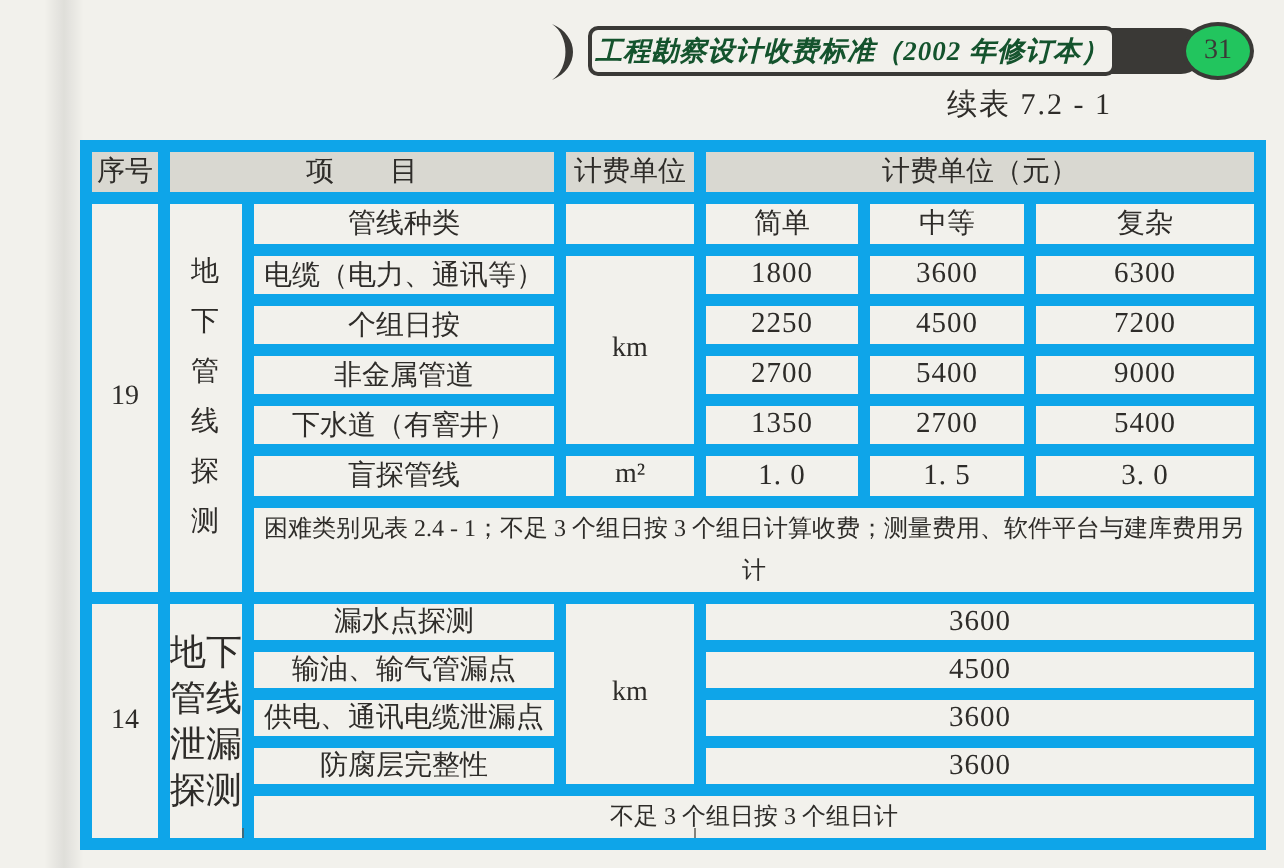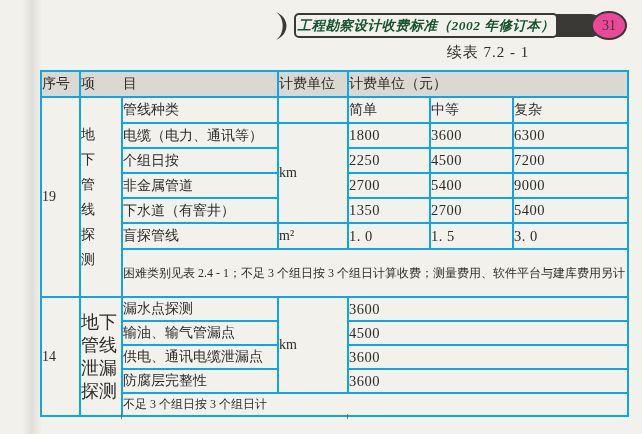--- a/index.html
+++ b/index.html
@@ -29,39 +29,39 @@
     font-size:13.5px;font-style:italic;font-weight:bold;color:#14532d;
     letter-spacing:0.5px;white-space:nowrap;
   }
   .banner-cap{
     position:absolute;left:544px;top:14px;width:58px;height:23px;
     background:#3a3936;border-radius:0 12px 12px 0;z-index:1;
   }
   .banner-oval{
     position:absolute;left:591px;top:11px;width:36px;height:29px;
     box-sizing:border-box;border:2px solid #3a3936;border-radius:50%;
-    background:#ec4899;z-index:3;
+    background:#22c55e;z-index:3;
     display:flex;align-items:center;justify-content:center;
     font-size:14px;color:#3a3936;
   }
   .ribbon-notch{position:absolute;left:273px;top:10px;z-index:2;}
   .caption{
     position:absolute;left:420px;top:43px;width:136px;
-    text-align:center;font-size:15px;color:#2e2c29;letter-spacing:1px;
+    text-align:right;font-size:15px;color:#2e2c29;letter-spacing:1px;
   }
   
   table.fee{
     position:absolute;left:40px;top:70px;
     border-collapse:collapse;table-layout:fixed;width:587px;
     font-size:14px;color:#2e2c29;
   }
   table.fee{border:2px solid #54524d;}
   table.fee td{
-    border:2px solid #0ea5e9;
-    vertical-align:middle;
+    border:6px solid #0ea5e9;
+    text-align:center;vertical-align:middle;
     padding:0;overflow:hidden;
   }
   td.hd{background:#d9d8d1;}
   td.note-cell{
     text-align:left;padding:3px 8px 3px 12px;line-height:21px;font-size:12px;
   }
   td.vlabel{
     white-space:pre-line;line-height:25px;font-size:14px;letter-spacing:1px;
   }
   td.vlabel14{

